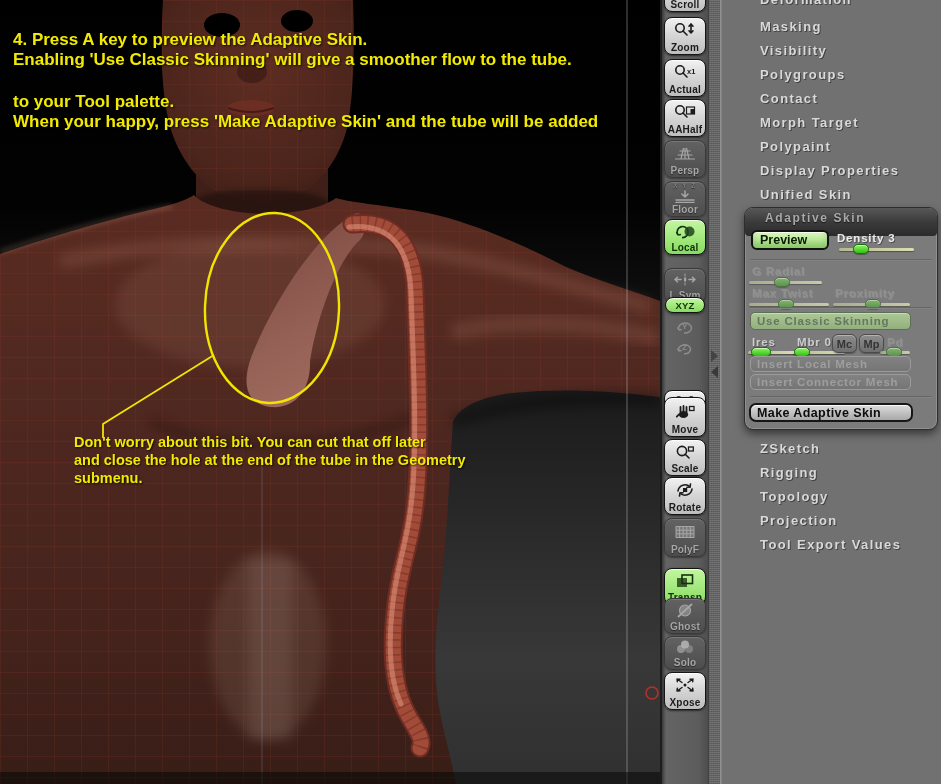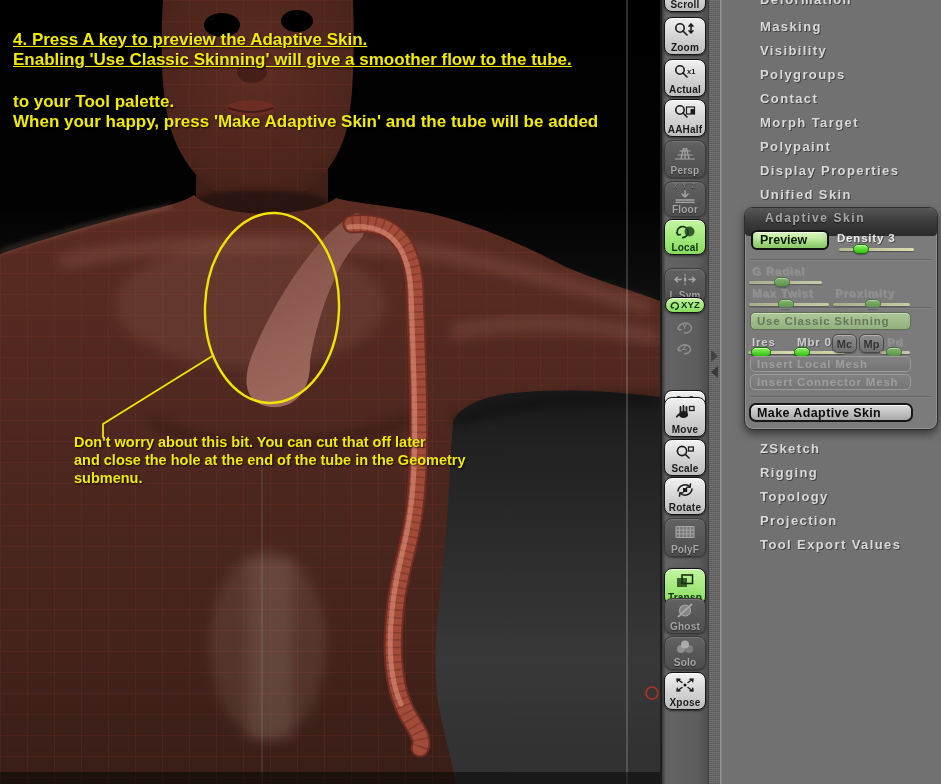--- a/index.html
+++ b/index.html
@@ -5,42 +5,42 @@
   html,body{margin:0;padding:0;background:#2a2a2a;}
   .stage{position:relative;width:941px;height:784px;overflow:hidden;
          font-family:"Liberation Sans",sans-serif;background:#717171;}
 
   
   .canvas{position:absolute;left:0;top:0;width:660px;height:784px;overflow:hidden;
           background:linear-gradient(180deg,#000 0%,#020202 26%,#1f1f1f 55%,#383838 84%,#303030 100%);
           border-right:2px solid #1d1d1d;}
   .canvas svg{position:absolute;left:0;top:0;}
   .instr{position:absolute;left:13px;top:30px;color:#f2ea00;font-weight:700;font-size:17px;
-         line-height:20px;white-space:nowrap;text-shadow:1px 1px 2px rgba(0,0,0,.85);text-decoration:underline;}
+         line-height:20px;white-space:nowrap;text-shadow:1px 1px 2px rgba(0,0,0,.85);}
   .instr2{position:absolute;left:13px;top:92px;color:#f2ea00;font-weight:700;font-size:17px;
           line-height:20px;white-space:nowrap;text-shadow:1px 1px 2px rgba(0,0,0,.85);}
   .callout{position:absolute;left:74px;top:433px;color:#f2ea00;font-weight:700;font-size:14.5px;
            line-height:18px;white-space:nowrap;text-shadow:1px 1px 2px rgba(0,0,0,.85);}
 
   
   .toolbar{position:absolute;left:662px;top:0;width:46px;height:784px;
            background:linear-gradient(90deg,#393939 0,#646464 4px,#5c5c5c 80%,#4d4d4d 100%);}
   .tbtn{position:absolute;left:2px;width:42px;box-sizing:border-box;border-radius:8px;
         display:flex;flex-direction:column;align-items:center;justify-content:flex-end;padding-bottom:1px;}
   .ticon{flex:1;display:flex;align-items:center;justify-content:center;width:100%;}
   .tlabel{font-size:10px;font-weight:700;line-height:11px;letter-spacing:.2px;}
   .tb-light{background:linear-gradient(180deg,#f2f2f2,#d7d7d7 45%,#bdbdbd);border:1px solid #151515;
             color:#1b1b1b;box-shadow:0 1px 2px rgba(0,0,0,.55),inset 0 1px 0 rgba(255,255,255,.85);}
   .tb-dim{background:linear-gradient(180deg,#626262,#4d4d4d);border:1px solid #3a3a3a;color:#a6a6a6;
           box-shadow:inset 0 1px 0 rgba(255,255,255,.14),0 1px 2px rgba(0,0,0,.4);
           text-shadow:0 1px 1px rgba(0,0,0,.5);}
   .tb-green{background:linear-gradient(180deg,#c3f6a0,#86dc5e);border:1px solid #131313;color:#113008;
             box-shadow:0 1px 3px rgba(0,0,0,.55),inset 0 1px 0 rgba(255,255,255,.7);}
   .tb-ghost{background:none;border:none;box-shadow:none;color:#8d8d8d;}
-  .tb-pill{flex-direction:row;gap:2px;justify-content:center;align-items:center;border-radius:8px;}
+  .tb-pill{flex-direction:column;gap:2px;justify-content:center;align-items:center;border-radius:8px;}
   .tb-pill .tlabel{font-size:9.5px;}
   .floor-axes{font-size:6.5px;letter-spacing:1.5px;color:#7d7d7d;font-weight:700;line-height:7px;}
 
   
   .divider{position:absolute;left:708px;top:0;width:12px;height:784px;background:#6c6c6c;
     background-image:repeating-linear-gradient(0deg,rgba(0,0,0,.10) 0 1px,rgba(255,255,255,.06) 1px 2px),
                      repeating-linear-gradient(90deg,rgba(0,0,0,.07) 0 1px,transparent 1px 2px);
     border-left:1px solid #404040;}
   .arr-r{position:absolute;left:2px;top:350px;width:0;height:0;
          border-left:7px solid #434343;border-top:6px solid transparent;border-bottom:6px solid transparent;}

